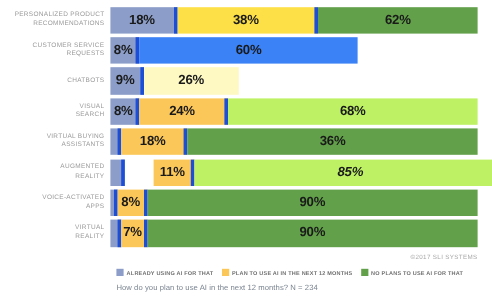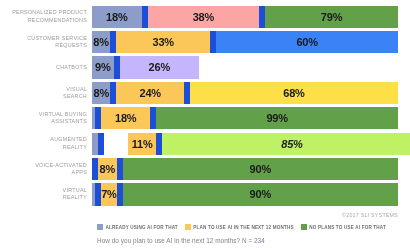--- a/index.html
+++ b/index.html
@@ -68,21 +68,21 @@
     box-sizing: border-box;
     margin-right: 12px;
   }
 
   .seg {
     display: flex;
     align-items: center;
     justify-content: center;
     overflow: hidden;
     box-sizing: border-box;
-    border-right: 6px solid #1d4ed8;
+    border-right: 3px solid #1d4ed8;
   }
   .seg:last-child { border-right: none; }
 
   .seg-val {
     font-size: 11px;
     font-weight: bold;
     color: #1a1a1a;
     letter-spacing: -0.2px;
     white-space: nowrap;
   }
@@ -141,81 +141,78 @@
 <div id="chart-root">
 
   <div id="plot">
       <div class="bar-row">
         <div class="cat-label">PERSONALIZED PRODUCT
 RECOMMENDATIONS</div>
         <div class="bar-track">
           <div class="seg" style="flex: 0 0 18.1818%; background: rgb(139, 157, 200);">
             <span class="seg-val">18%</span>
           </div>
-          <div class="seg" style="flex: 0 0 38.3838%; background: #fca5a5;">
+          <div class="seg" style="flex: 0 0 38.3838%; background: #fde047;">
             <span class="seg-val">38%</span>
           </div>
           <div class="seg" style="flex: 0 0 43.4343%; background: rgb(98, 160, 74);">
-            <span class="seg-val">79%</span>
+            <span class="seg-val">62%</span>
           </div>
         </div>
       </div>
       <div class="bar-row">
         <div class="cat-label">CUSTOMER SERVICE
 REQUESTS</div>
         <div class="bar-track">
           <div class="seg" style="flex: 0 0 7.92079%; background: rgb(139, 157, 200);">
             <span class="seg-val">8%</span>
           </div>
-          <div class="seg" style="flex: 0 0 32.6733%; background: rgb(252, 199, 89);">
-            <span class="seg-val">33%</span>
-          </div>
           <div class="seg" style="flex: 0 0 59.4059%; background: #3b82f6;">
             <span class="seg-val">60%</span>
           </div>
         </div>
       </div>
       <div class="bar-row">
         <div class="cat-label">CHATBOTS</div>
         <div class="bar-track">
           <div class="seg" style="flex: 0 0 9%; background: rgb(139, 157, 200);">
             <span class="seg-val">9%</span>
           </div>
-          <div class="seg" style="flex: 0 0 26%; background: #c4b5fd;">
+          <div class="seg" style="flex: 0 0 26%; background: #fef9c3;">
             <span class="seg-val">26%</span>
           </div>
         </div>
       </div>
       <div class="bar-row">
         <div class="cat-label">VISUAL
 SEARCH</div>
         <div class="bar-track">
           <div class="seg" style="flex: 0 0 8%; background: rgb(139, 157, 200);">
             <span class="seg-val">8%</span>
           </div>
           <div class="seg" style="flex: 0 0 24%; background: rgb(252, 199, 89); justify-content: center;">
             <span class="seg-val">24%</span>
           </div>
-          <div class="seg" style="flex: 0 0 68%; background: #fde047;">
+          <div class="seg" style="flex: 0 0 68%; background: #bef264;">
             <span class="seg-val">68%</span>
           </div>
         </div>
       </div>
       <div class="bar-row">
         <div class="cat-label">VIRTUAL BUYING
 ASSISTANTS</div>
         <div class="bar-track">
           <div class="seg" style="flex: 0 0 3%; background: rgb(139, 157, 200);">
             <span class="seg-val"></span>
           </div>
           <div class="seg" style="flex: 0 0 18%; background: rgb(252, 199, 89);">
             <span class="seg-val">18%</span>
           </div>
           <div class="seg" style="flex: 0 0 79%; background: rgb(98, 160, 74);">
-            <span class="seg-val">99%</span>
+            <span class="seg-val">36%</span>
           </div>
         </div>
       </div>
       <div class="bar-row">
         <div class="cat-label">AUGMENTED
 REALITY</div>
         <div class="bar-track">
           <div class="seg" style="flex: 0 0 4%; background: rgb(139, 157, 200);">
             <span class="seg-val"></span>
           </div>

